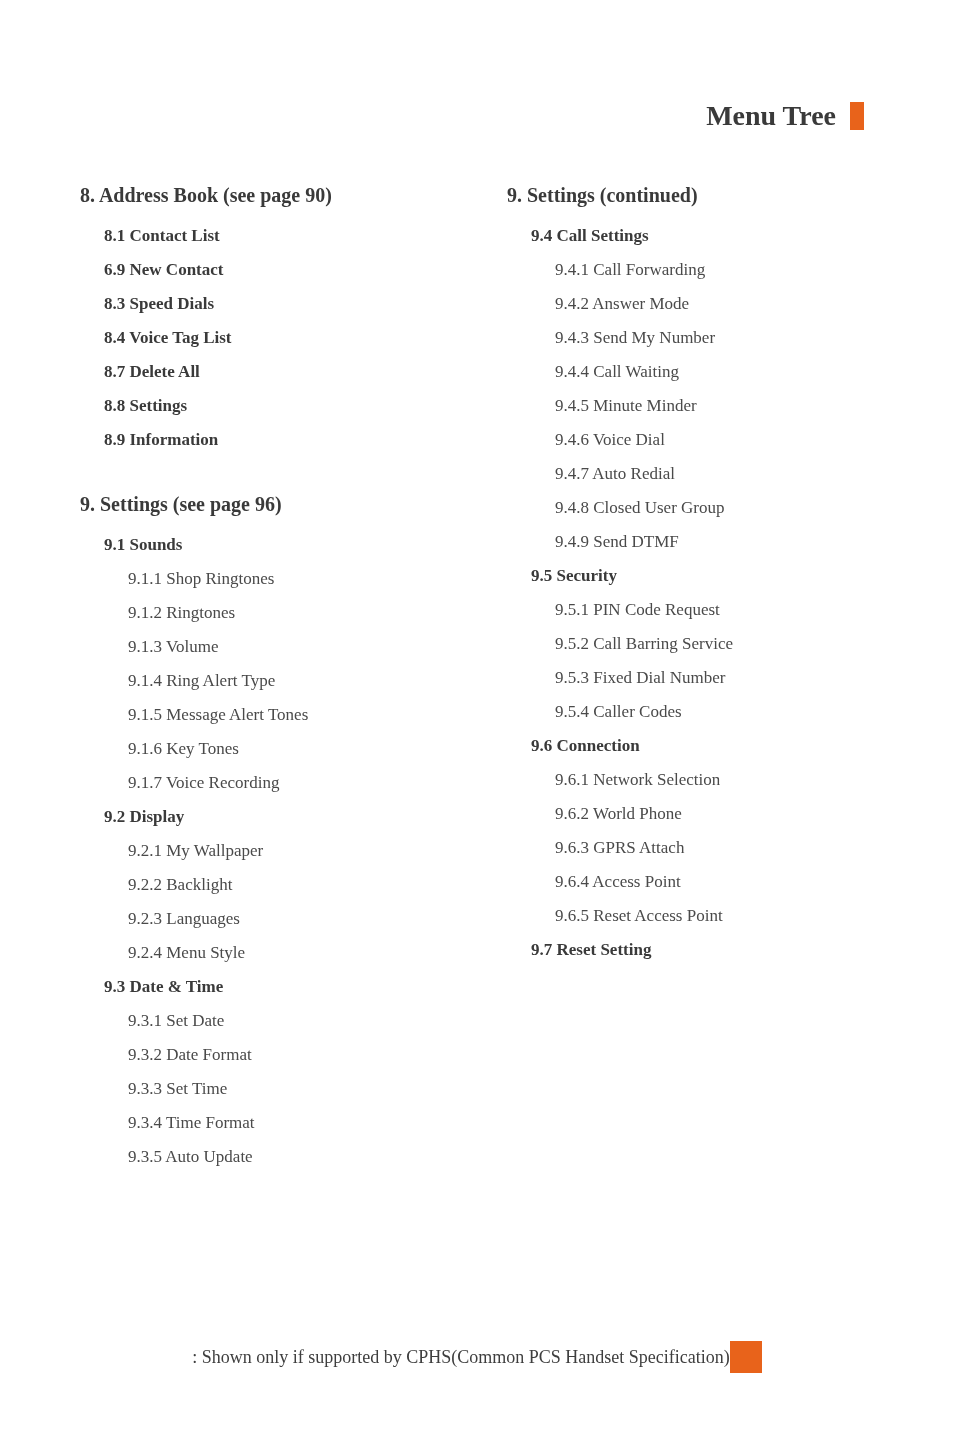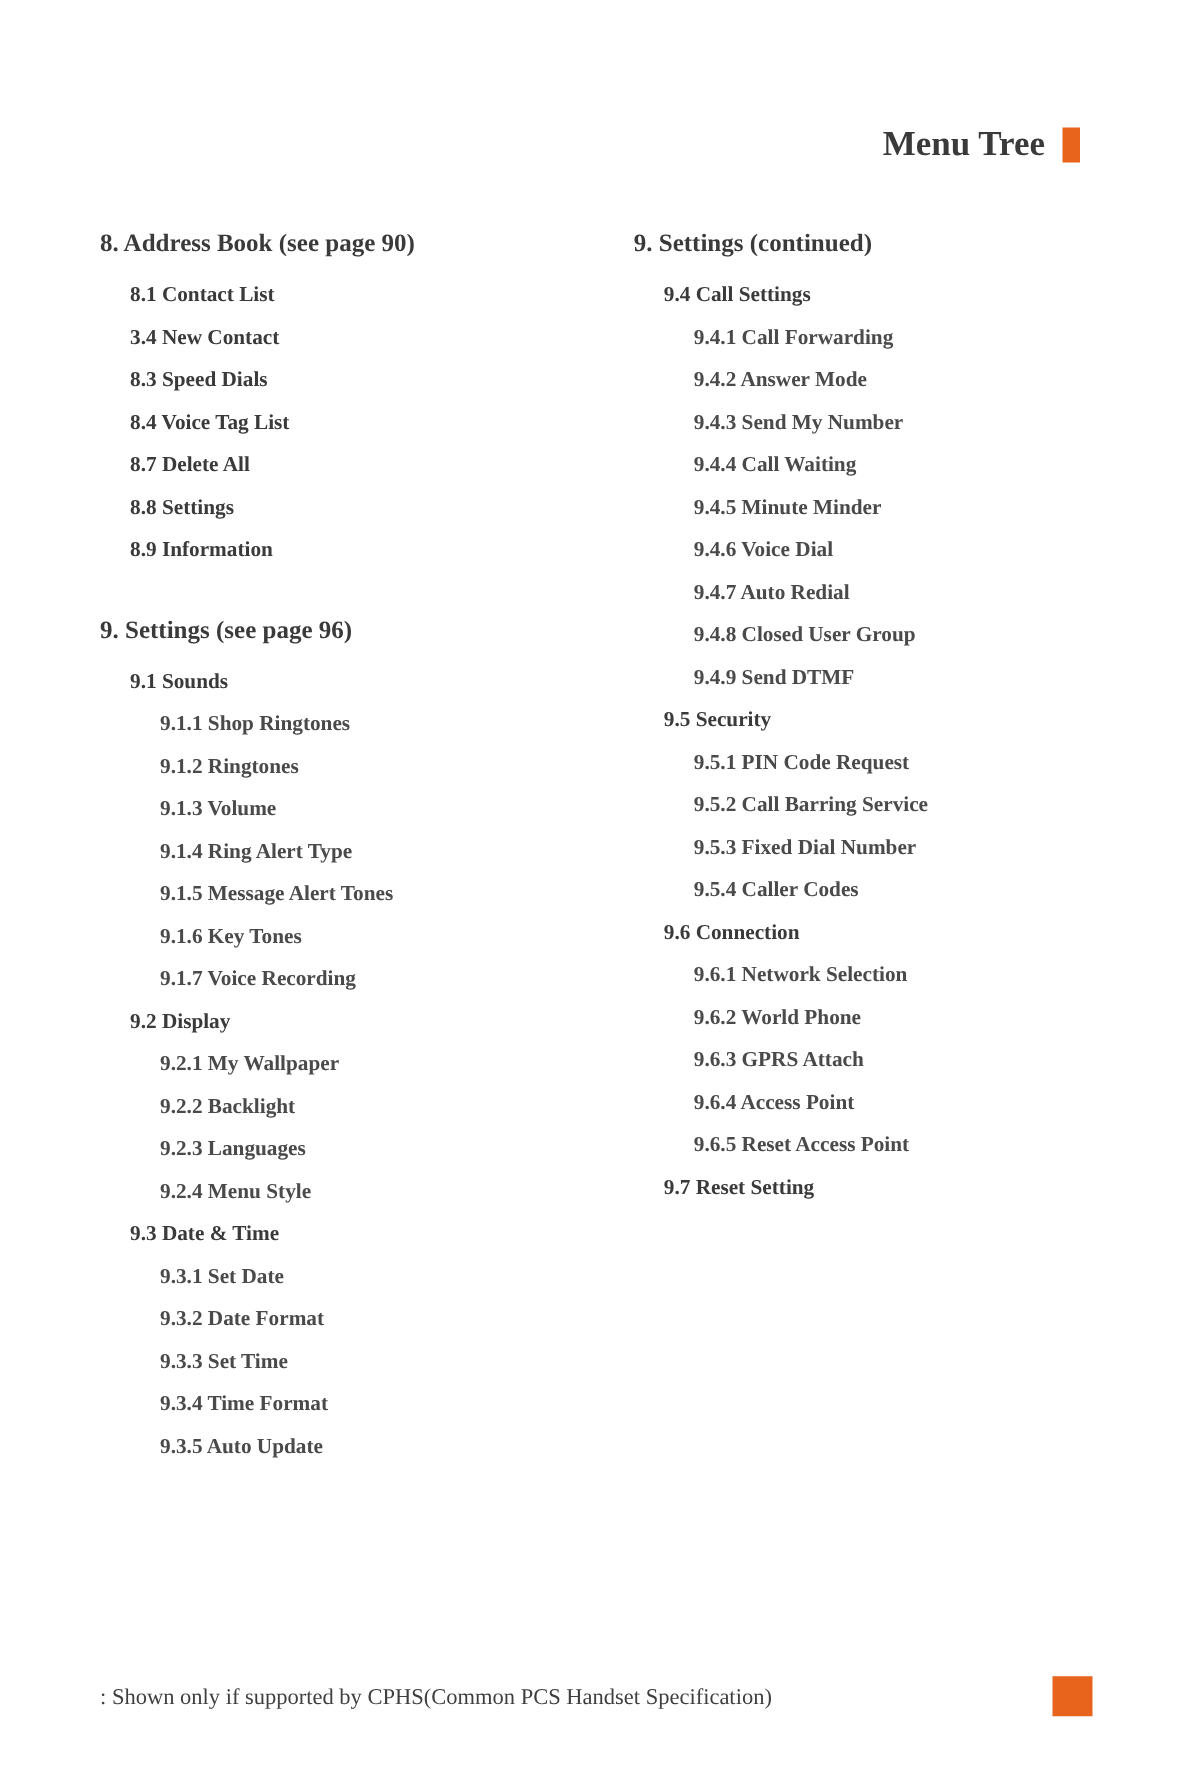--- a/index.html
+++ b/index.html
@@ -59,33 +59,33 @@
     }
     .sub-heading {
       font-size: 17px;
       font-weight: bold;
       color: #3a3a3a;
       margin-left: 24px;
       line-height: 2.0;
     }
     .sub-item {
       font-size: 17px;
-      font-weight: bold;
+      font-weight: normal;
       color: #4a4a4a;
       margin-left: 48px;
       line-height: 2.0;
     }
     .footer {
       position: absolute;
       bottom: 60px;
       left: 80px;
       right: 80px;
       display: flex;
       align-items: center;
-      justify-content: space-between;
+      justify-content: center;
     }
     .footer-note {
       font-size: 18px;
       color: #3e3e3e;
     }
     .footer-marker {
       width: 32px;
       height: 32px;
       background: #e8631b;
     }
@@ -97,21 +97,21 @@
   <div class="header">
     <span class="header-title">Menu Tree</span>
     <span class="header-marker"></span>
   </div>
 
   <div class="columns">
 
     <div class="col">
       <div class="section-heading">8.  Address Book (see page 90)</div>
       <div class="sub-heading">8.1 Contact List</div>
-      <div class="sub-heading">3.4 New Contact</div>
+      <div class="sub-heading">6.9 New Contact</div>
       <div class="sub-heading">8.3 Speed Dials</div>
       <div class="sub-heading">8.4 Voice Tag List</div>
       <div class="sub-heading">8.7 Delete All</div>
       <div class="sub-heading">8.8 Settings</div>
       <div class="sub-heading">8.9 Information</div>
 
       <div class="section-heading spaced">9.  Settings (see page 96)</div>
 
       <div class="sub-heading">9.1 Sounds</div>
       <div class="sub-item">9.1.1 Shop Ringtones</div>

